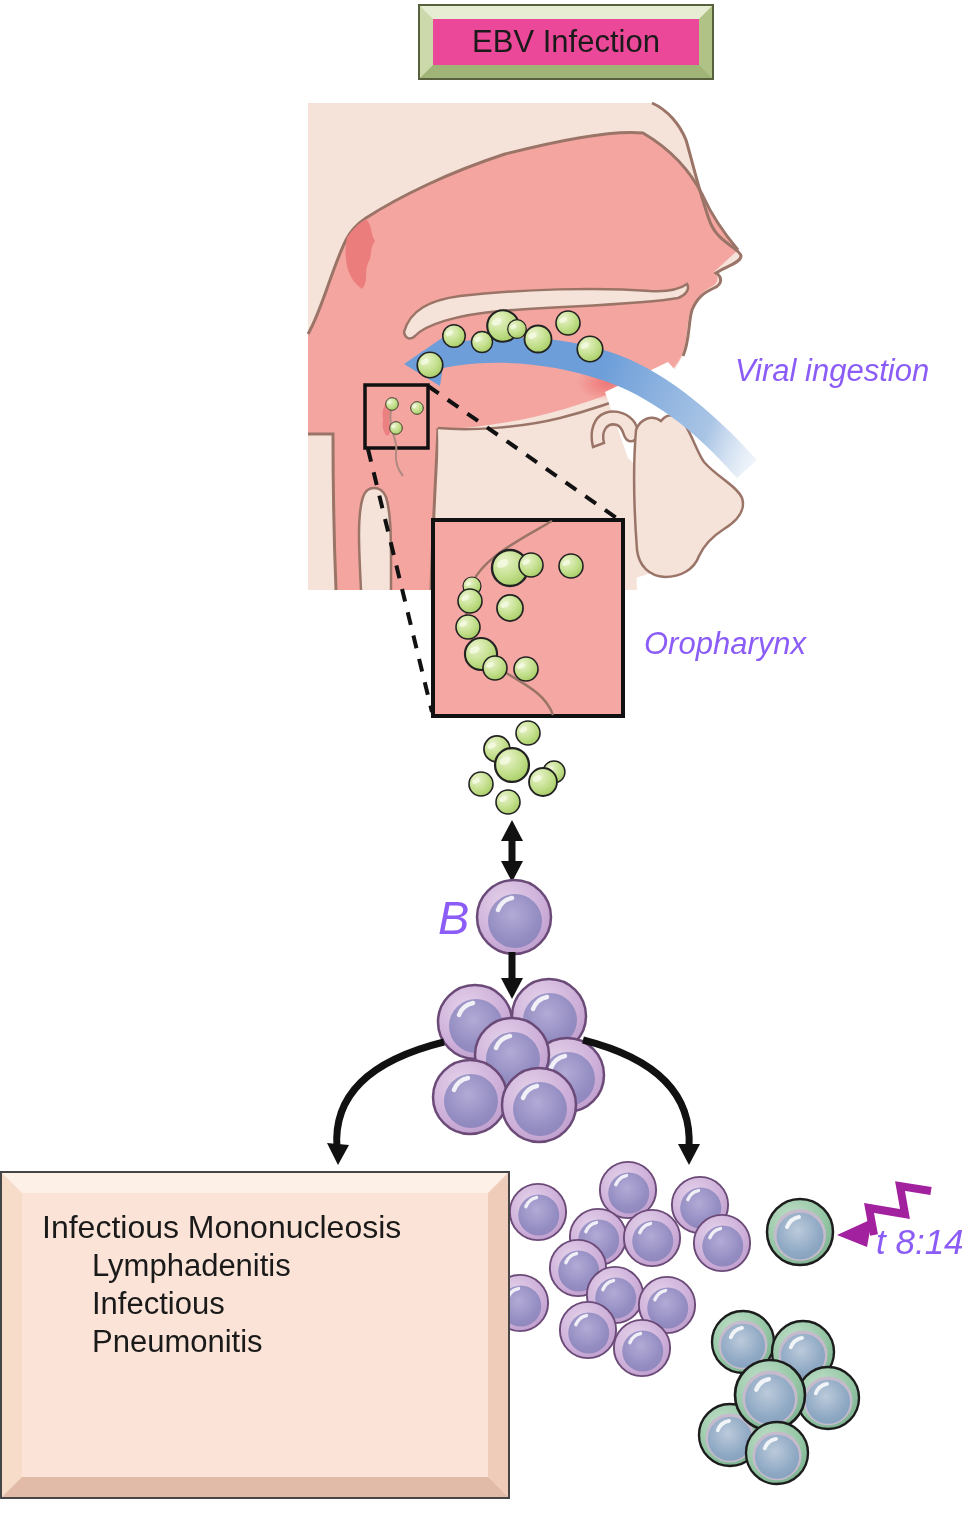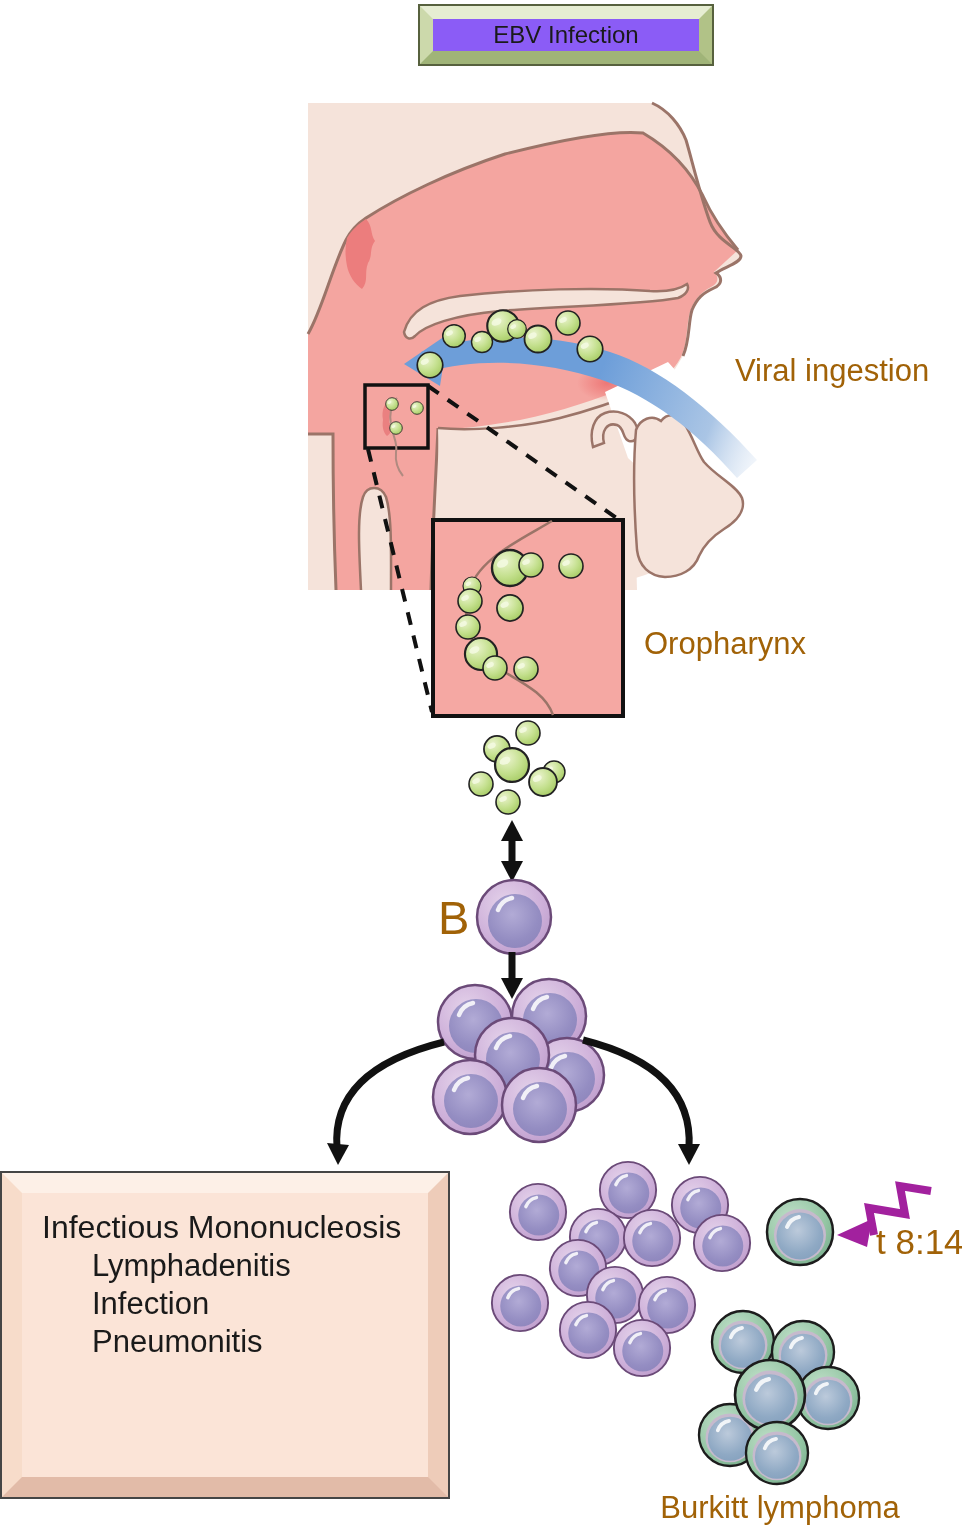--- a/index.html
+++ b/index.html
@@ -1,34 +1,34 @@
 <!DOCTYPE html>
 <html><head>
 <meta charset="utf-8">
 <style>
   html,body{margin:0;padding:0;background:#ffffff;}
   #stage{
     position:relative;width:962px;height:1531px;background:#ffffff;overflow:hidden;
     font-family:"Liberation Sans", sans-serif;color:#1a1a1a;
   }
   #artwork{position:absolute;left:0;top:0;}
-  .label{position:absolute;white-space:nowrap;color:#a16207;}
+  .label{position:absolute;white-space:nowrap;color:#8b5cf6;font-style:italic;}
   .bevel-box{position:absolute;box-sizing:border-box;}
   #title-box{
-    left:420px;top:6px;width:292px;height:58px;
-    background:#8b5cf6;
+    left:420px;top:6px;width:292px;height:72px;
+    background:#ec4899;
     border:13px solid;
     border-top-color:#e6edd2;border-left-color:#ccd9ab;
     border-right-color:#b1c287;border-bottom-color:#a0b478;
     box-shadow:0 0 0 2px #57613e;
     display:flex;align-items:center;justify-content:center;
-    font-size:24px;
+    font-size:31px;
   }
   #mono-box{
-    left:2px;top:1173px;width:446px;height:324px;
+    left:2px;top:1173px;width:506px;height:324px;
     background:#fbe4d7;
     border:20px solid;
     border-top-color:#fdf0e7;border-left-color:#f7dcca;
     border-right-color:#eeccb9;border-bottom-color:#e2bba8;
     box-shadow:0 0 0 2px #454545;
   }
   #mono-box .inner{padding:14px 0 0 20px;}
   #mono-box .mono-title{font-size:32px;line-height:40px;}
   #mono-box ul{list-style:none;margin:0;padding:0 4px 0 50px;}
   #mono-box li{font-size:31px;line-height:38px;}
@@ -335,22 +335,21 @@
 
   <div id="oropharynx-label" class="label">Oropharynx</div>
 
   <div id="b-label" class="label">B</div>
 
   <div id="mono-box" class="bevel-box">
     <div class="inner">
       <div class="mono-title">Infectious Mononucleosis</div>
       <ul>
         <li>Lymphadenitis</li>
-        <li>Infection</li>
+        <li>Infectious</li>
         <li>Pneumonitis</li>
       </ul>
     </div>
   </div>
 
   <div id="t814-label" class="label">t 8:14</div>
 
-  <div id="burkitt-label" class="label">Burkitt lymphoma</div>
 </div>
 
 </body></html>

